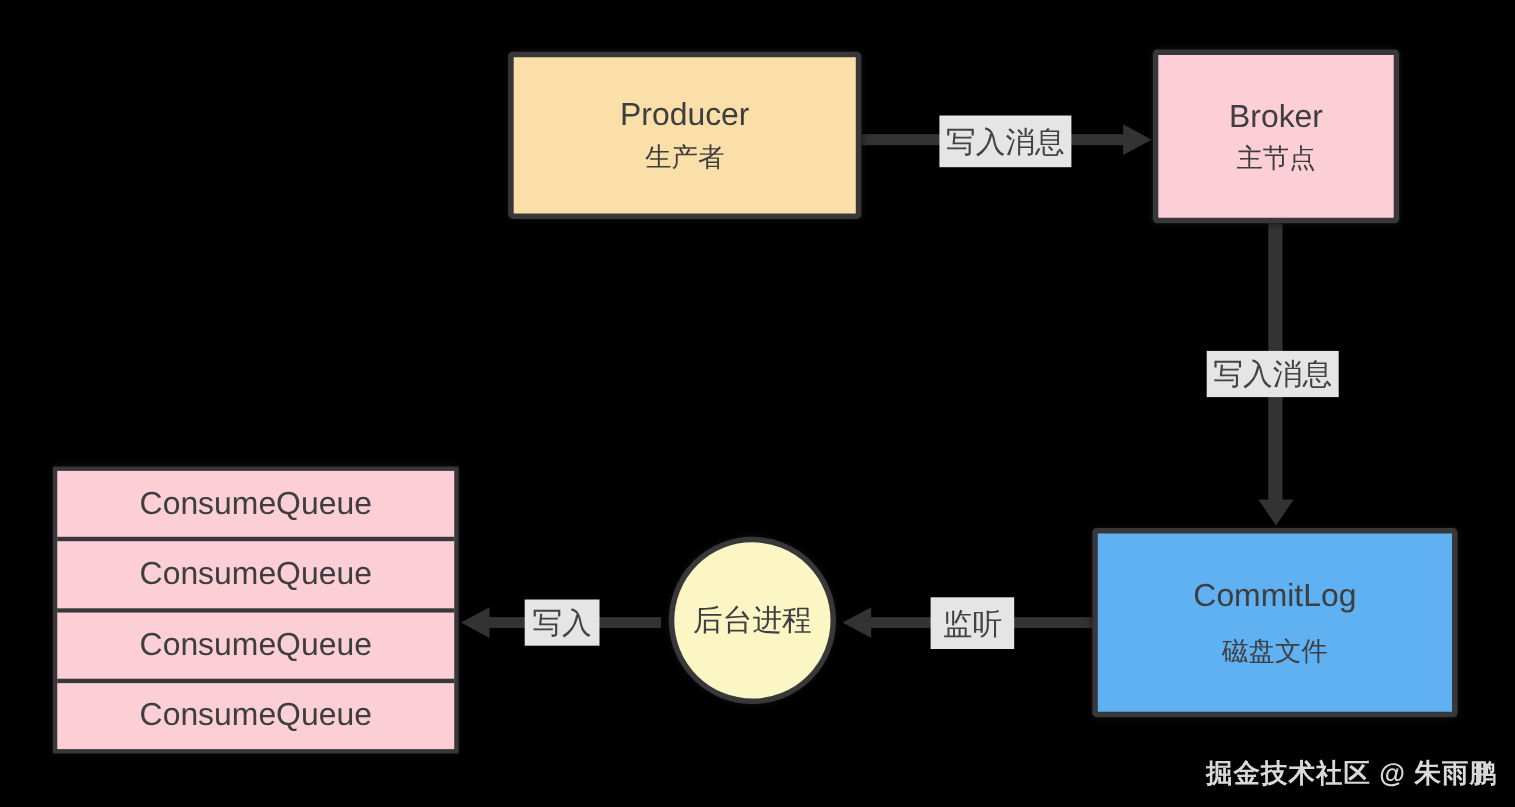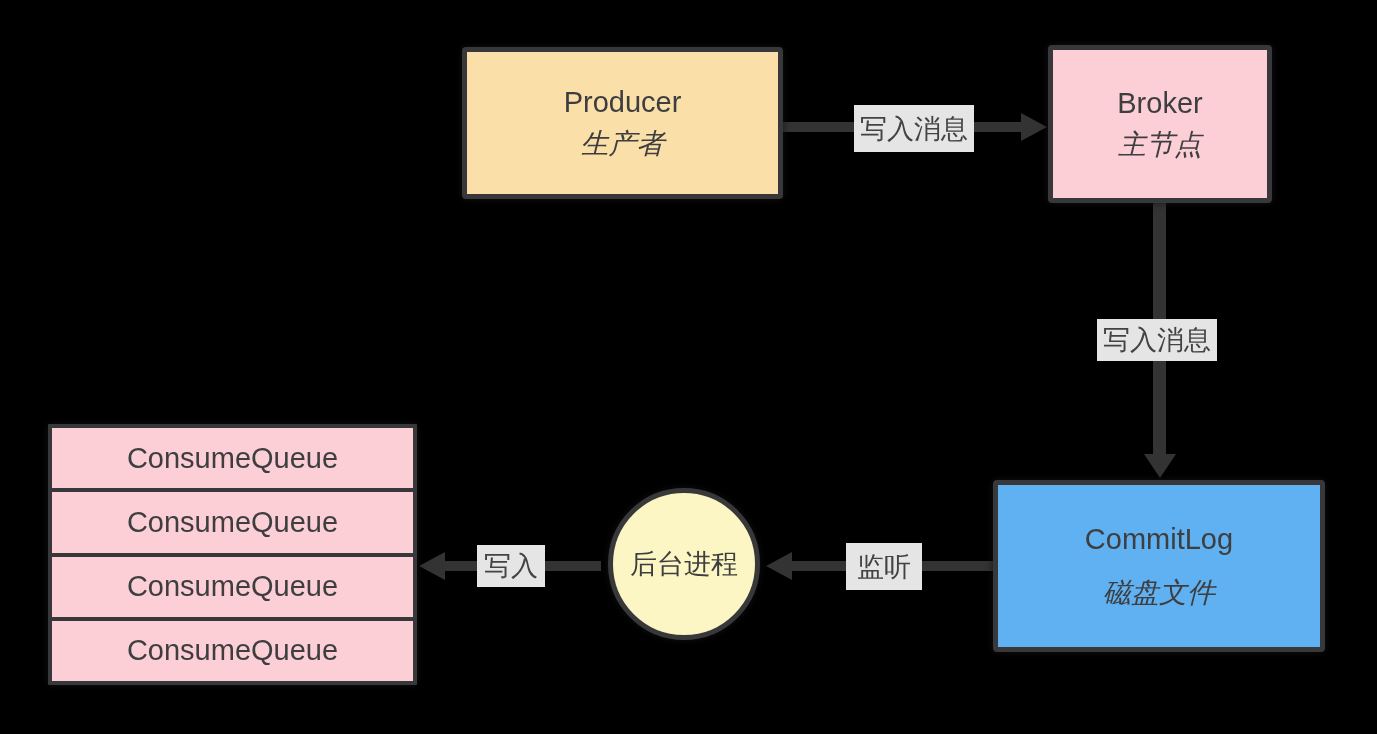--- a/index.html
+++ b/index.html
@@ -16,21 +16,21 @@
     border:5px solid #38383A;
     border-radius:4px;
     display:flex;flex-direction:column;
     align-items:center;justify-content:center;
     color:#3E3E40;
     box-shadow:0 0 7px rgba(20,20,20,.9);
     box-sizing:border-box;
     text-align:center;
   }
   .node .title{font-size:29px;line-height:1.3;}
-  .node .subtitle{font-size:28px;line-height:1.3;margin-top:4px;font-style:italic;}
+  .node .subtitle{font-size:24px;line-height:1.3;margin-top:4px;}
   #producer{left:462px;top:47px;width:321px;height:152px;}
   #broker{left:1048px;top:45px;width:224px;height:158px;}
   #commitlog{left:993px;top:480px;width:332px;height:172px;}
   #daemon{
     left:608px;top:488px;width:152px;height:152px;
     border-radius:50%;font-size:27px;
   }
   
   #queue-stack{
     position:absolute;left:48px;top:424px;width:369px;height:261px;
@@ -119,14 +119,15 @@
     <div class="queue-row" style="background: rgb(252, 207, 214);">ConsumeQueue</div>
     <div class="queue-row" style="background: rgb(252, 207, 214);">ConsumeQueue</div>
     <div class="queue-row" style="background: rgb(252, 207, 214);">ConsumeQueue</div>
   </div>
 
   <div class="edge-label" id="l1">写入消息</div>
   <div class="edge-label" id="l2">写入消息</div>
   <div class="edge-label" id="l3">监听</div>
   <div class="edge-label" id="l4">写入</div>
 
+  <div id="watermark">掘金技术社区 @ 朱雨鹏</div>
 
 </div>
 
 </body></html>

